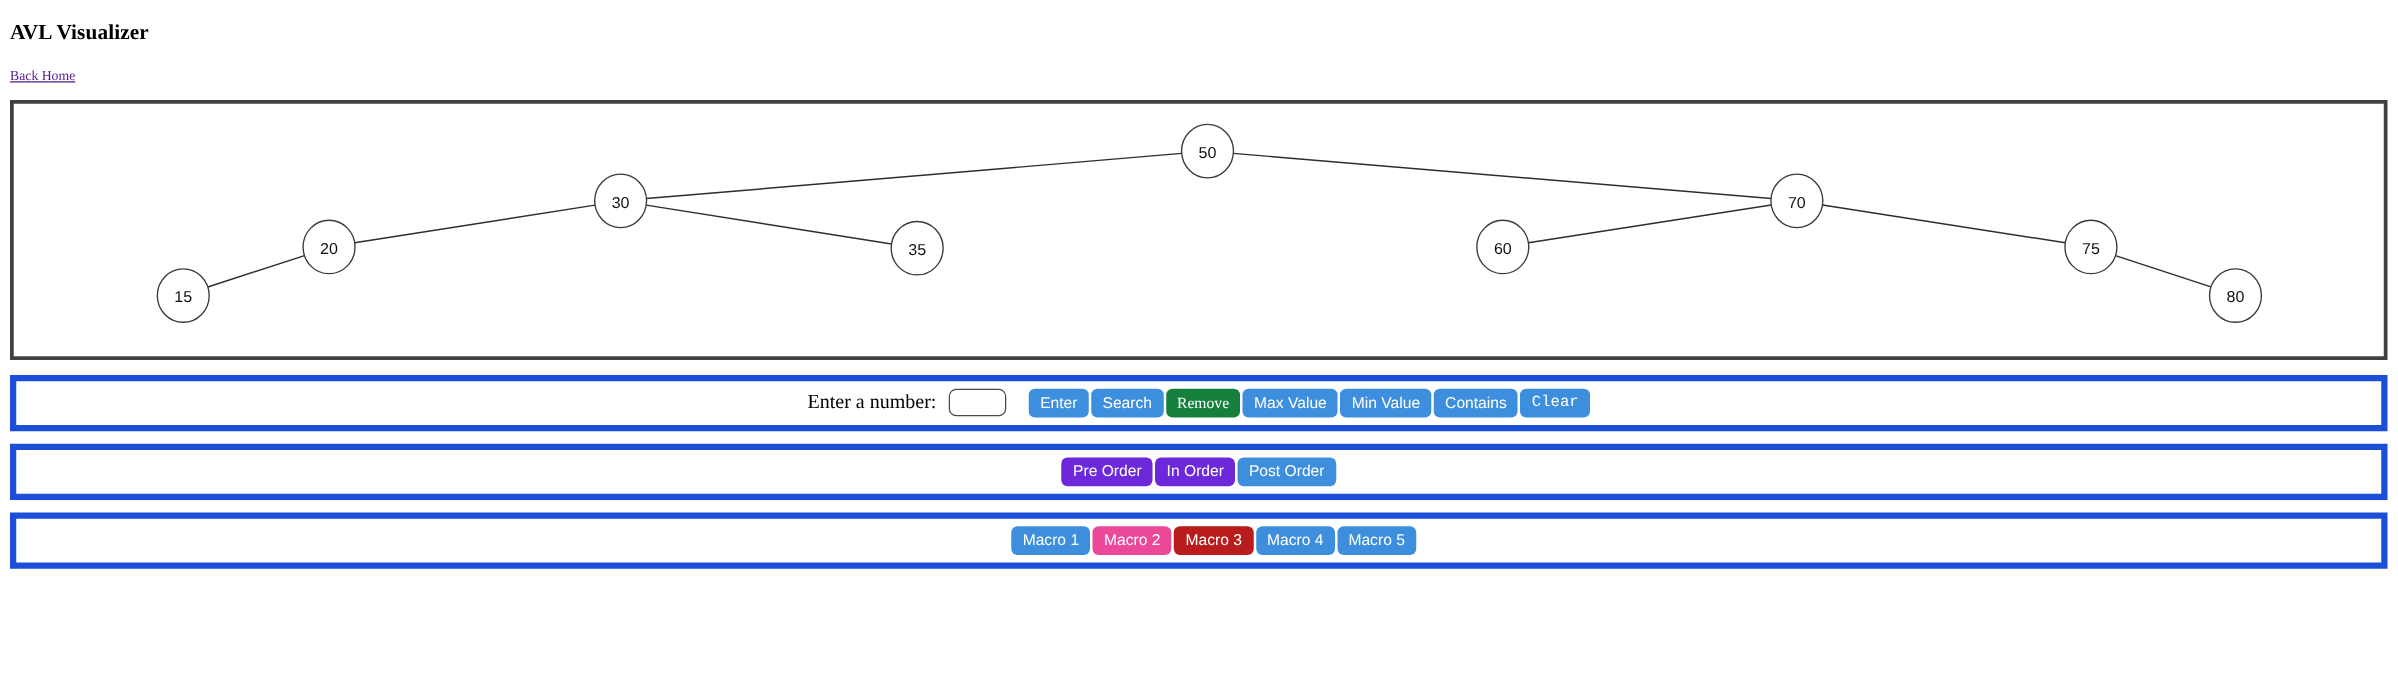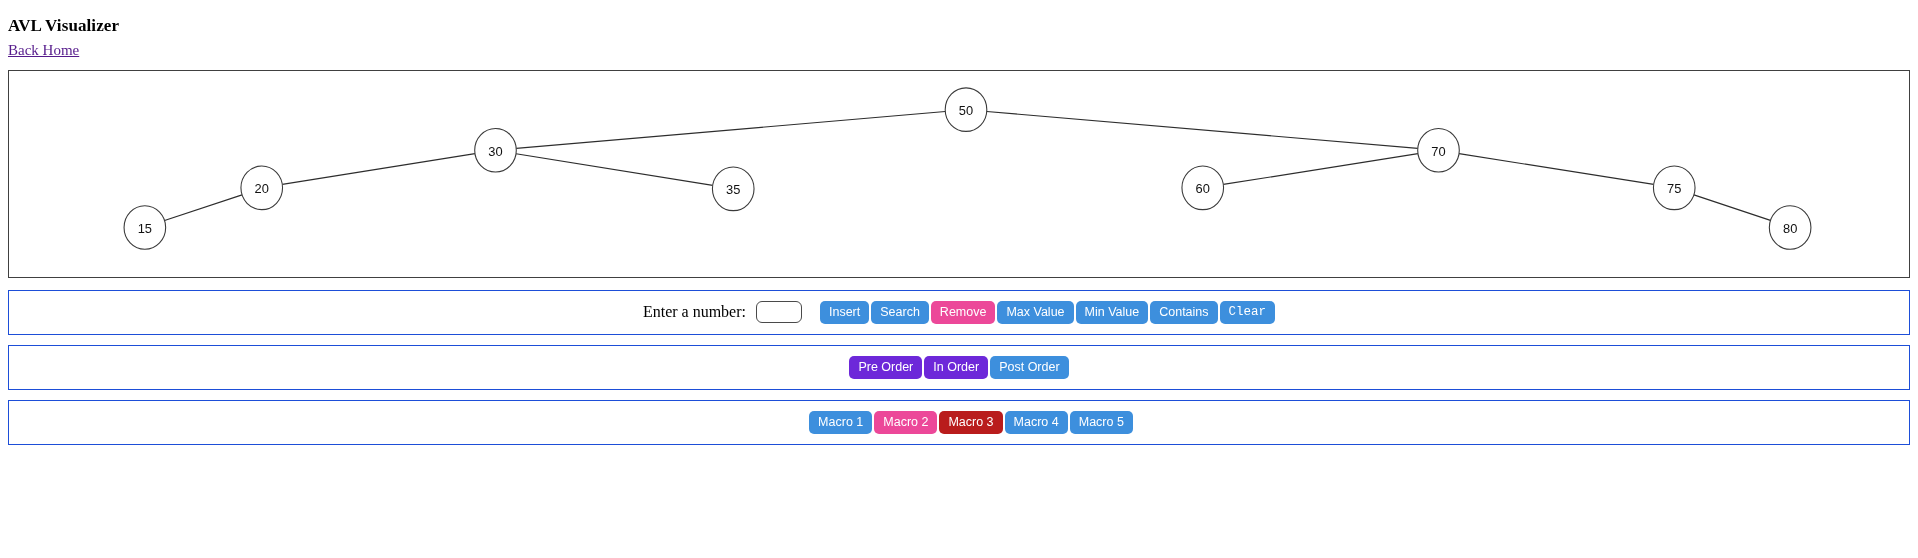--- a/index.html
+++ b/index.html
@@ -27,32 +27,32 @@
     font-family: "Liberation Serif", "DejaVu Serif", serif;
     font-size: 17px;
     font-weight: bold;
     margin: 17px 0 0 0;
     padding: 0;
     line-height: 1.1;
     letter-spacing: 0.1px;
   }
   .back-link {
     display: inline-block;
-    margin-top: 6px;
-    font-family: "Liberation Serif", "DejaVu Serif", serif;
-    font-size: 15px;
+    margin-top: 19px;
+    font-family: "Liberation Serif", "DejaVu Serif", serif;
+    font-size: 11px;
     color: #551a8b;
     text-decoration: underline;
     cursor: pointer;
   }
   .tree-panel {
     position: relative;
     margin-top: 11px;
     height: 208px;
-    border: 1px solid #404040;
+    border: 3px solid #404040;
     box-sizing: border-box;
     background: #ffffff;
     overflow: hidden;
     padding-left: 16px;
   }
   .tree-svg {
     display: block;
     width: 100%;
     height: 100%;
   }
@@ -69,21 +69,21 @@
   .tree-node-label {
     font-family: "Liberation Sans", "DejaVu Sans", sans-serif;
     font-size: 13px;
     fill: #111111;
     text-anchor: middle;
     dominant-baseline: central;
   }
   .control-row {
     margin-top: 10px;
     height: 45px;
-    border: 1px solid #1d4ed8;
+    border: 5px solid #1d4ed8;
     box-sizing: border-box;
     background: #ffffff;
     display: flex;
     align-items: center;
     justify-content: center;
     gap: 8px;
   }
   .control-row.row-ops { margin-top: 12px; }
   .number-label {
     font-family: "Liberation Serif", "DejaVu Serif", serif;
@@ -183,23 +183,23 @@
             <text x="1782" y="159" class="tree-node-label">80</text>
           </g>
         </g>
     </svg>
   </div>
 
   <div class="control-row row-ops">
     <span class="number-label">Enter a number:</span>
     <input class="number-input" type="text" placeholder="" style="">
     <span id="ops-buttons" style="display:inline-flex;align-items:center;">
-        <button class="btn" style="background: rgb(61, 143, 221);">Insert</button>
+        <button class="btn" style="background: rgb(61, 143, 221);">Enter</button>
         <button class="btn" style="background: rgb(61, 143, 221);">Search</button>
-        <button class="btn" style="background: #ec4899;">Remove</button>
+        <button class="btn" style="background: #15803d; font-family: Liberation Serif, serif;">Remove</button>
         <button class="btn" style="background: rgb(61, 143, 221);">Max Value</button>
         <button class="btn" style="background: rgb(61, 143, 221);">Min Value</button>
         <button class="btn" style="background: rgb(61, 143, 221);">Contains</button>
         <button class="btn" style="background: rgb(61, 143, 221); font-family: Liberation Mono, monospace;">Clear</button>
       </span>
   </div>
 
   <div class="control-row">
     <span id="traversal-buttons" style="display:inline-flex;align-items:center;">
         <button class="btn" style="background: #6d28d9;">Pre Order</button>

